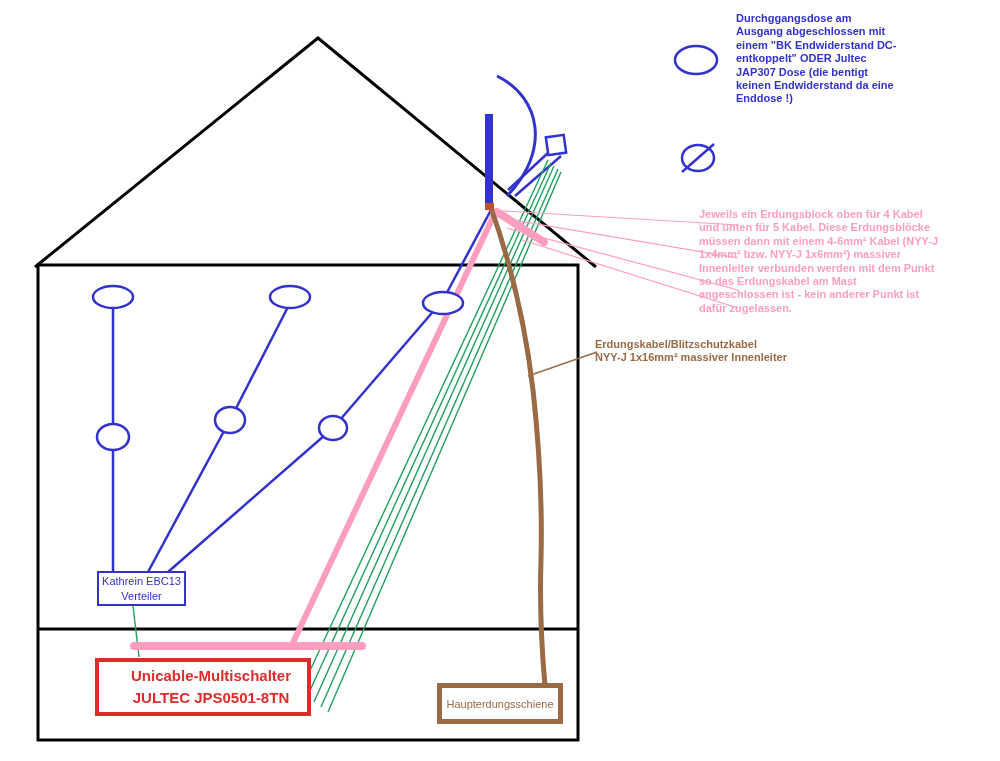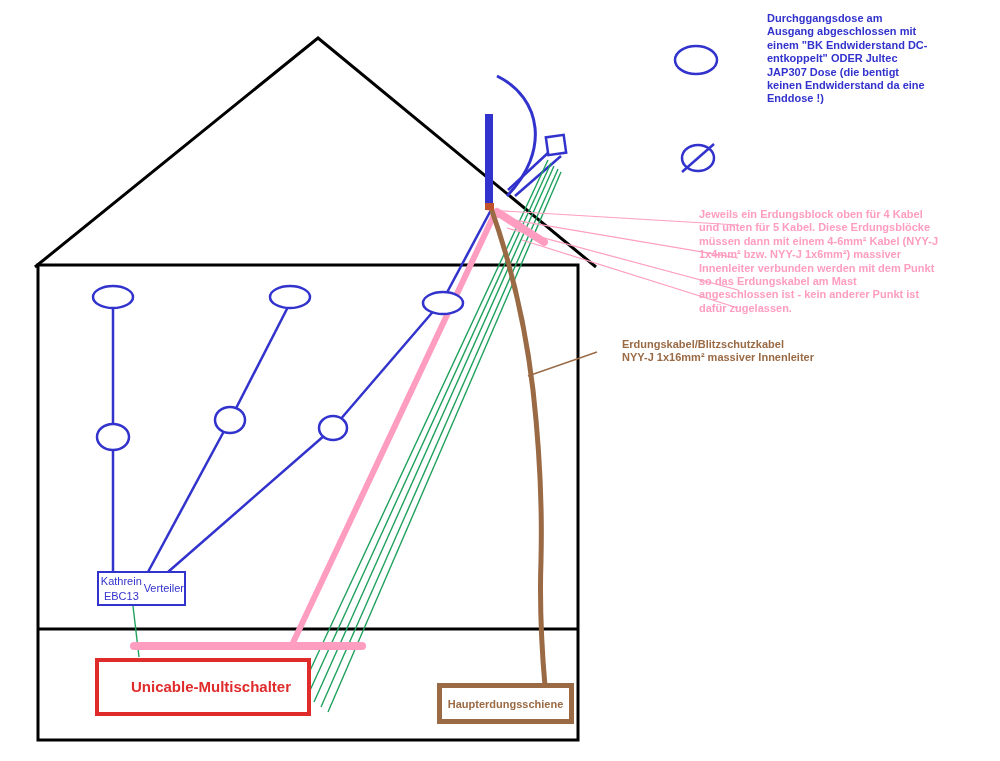--- a/index.html
+++ b/index.html
@@ -23,50 +23,51 @@
   .fill-white { fill: #ffffff; }
   .fill-conn  { fill: var(--connector); }
 
   .txt {
     position: absolute;
     font-size: 11px;
     font-weight: bold;
     line-height: 1.22;
     white-space: pre-line;
   }
-  .txt-blue  { color: var(--blue); margin-left: 31px; }
+  .txt-blue  { color: var(--blue); }
   .txt-pink  { color: var(--pink); }
   .txt-brown { color: var(--brown); }
 
   .box {
     position: absolute;
     box-sizing: border-box;
     background: #ffffff;
     display: flex;
+    flex-direction: column;
     align-items: center;
     justify-content: center;
     text-align: center;
   }
   #distributor-box {
     left: 97px; top: 571px; width: 89px; height: 35px;
     border: 2px solid var(--blue);
     color: var(--blue);
     font-size: 11px; line-height: 1.3;
   }
   #multiswitch-box {
     left: 95px; top: 658px; width: 216px; height: 58px;
     border: 4px solid var(--red);
     color: var(--red);
     font-size: 15px; font-weight: bold; line-height: 1.5; padding-left: 16px;
   }
   #groundbus-box {
-    left: 437px; top: 683px; width: 137px; height: 41px;
+    left: 437px; top: 683px; width: 126px; height: 41px;
     border: 5px solid var(--brown);
     color: var(--brown);
-    font-size: 11px; font-weight: bold;
+    font-size: 11px; font-weight: normal;
   }
 </style>
 </head>
 <body>
 
 <div id="stage">
 
   <svg id="diagram" width="1000" height="761" viewBox="0 0 1000 761">
 
     <g>
@@ -145,29 +146,30 @@
 
   <div class="txt txt-pink" style="left:699px; top:208px; width:240px;">Jeweils ein Erdungsblock oben für 4 Kabel
 und unten für 5 Kabel. Diese Erdungsblöcke
 müssen dann mit einem 4-6mm² Kabel (NYY-J
 1x4mm² bzw. NYY-J 1x6mm²) massiver
 Innenleiter verbunden werden mit dem Punkt
 so das Erdungskabel am Mast
 angeschlossen ist - kein anderer Punkt ist
 dafür zugelassen.</div>
 
-  <div class="txt txt-brown" style="left:622px; top:338px; width:240px;">Erdungskabel/Blitzschutzkabel
+  <div class="txt txt-brown" style="left:595px; top:338px; width:240px;">Erdungskabel/Blitzschutzkabel
 NYY-J 1x16mm² massiver Innenleiter</div>
 
   <div class="box" id="distributor-box">
     <span>Kathrein EBC13</span>
     <span>Verteiler</span>
   </div>
 
   <div class="box" id="multiswitch-box">
     <span>Unicable-Multischalter</span>
+    <span>JULTEC JPS0501-8TN</span>
   </div>
 
   <div class="box" id="groundbus-box">
     <span>Haupterdungsschiene</span>
   </div>
 
 </div>
 
 </body></html>

